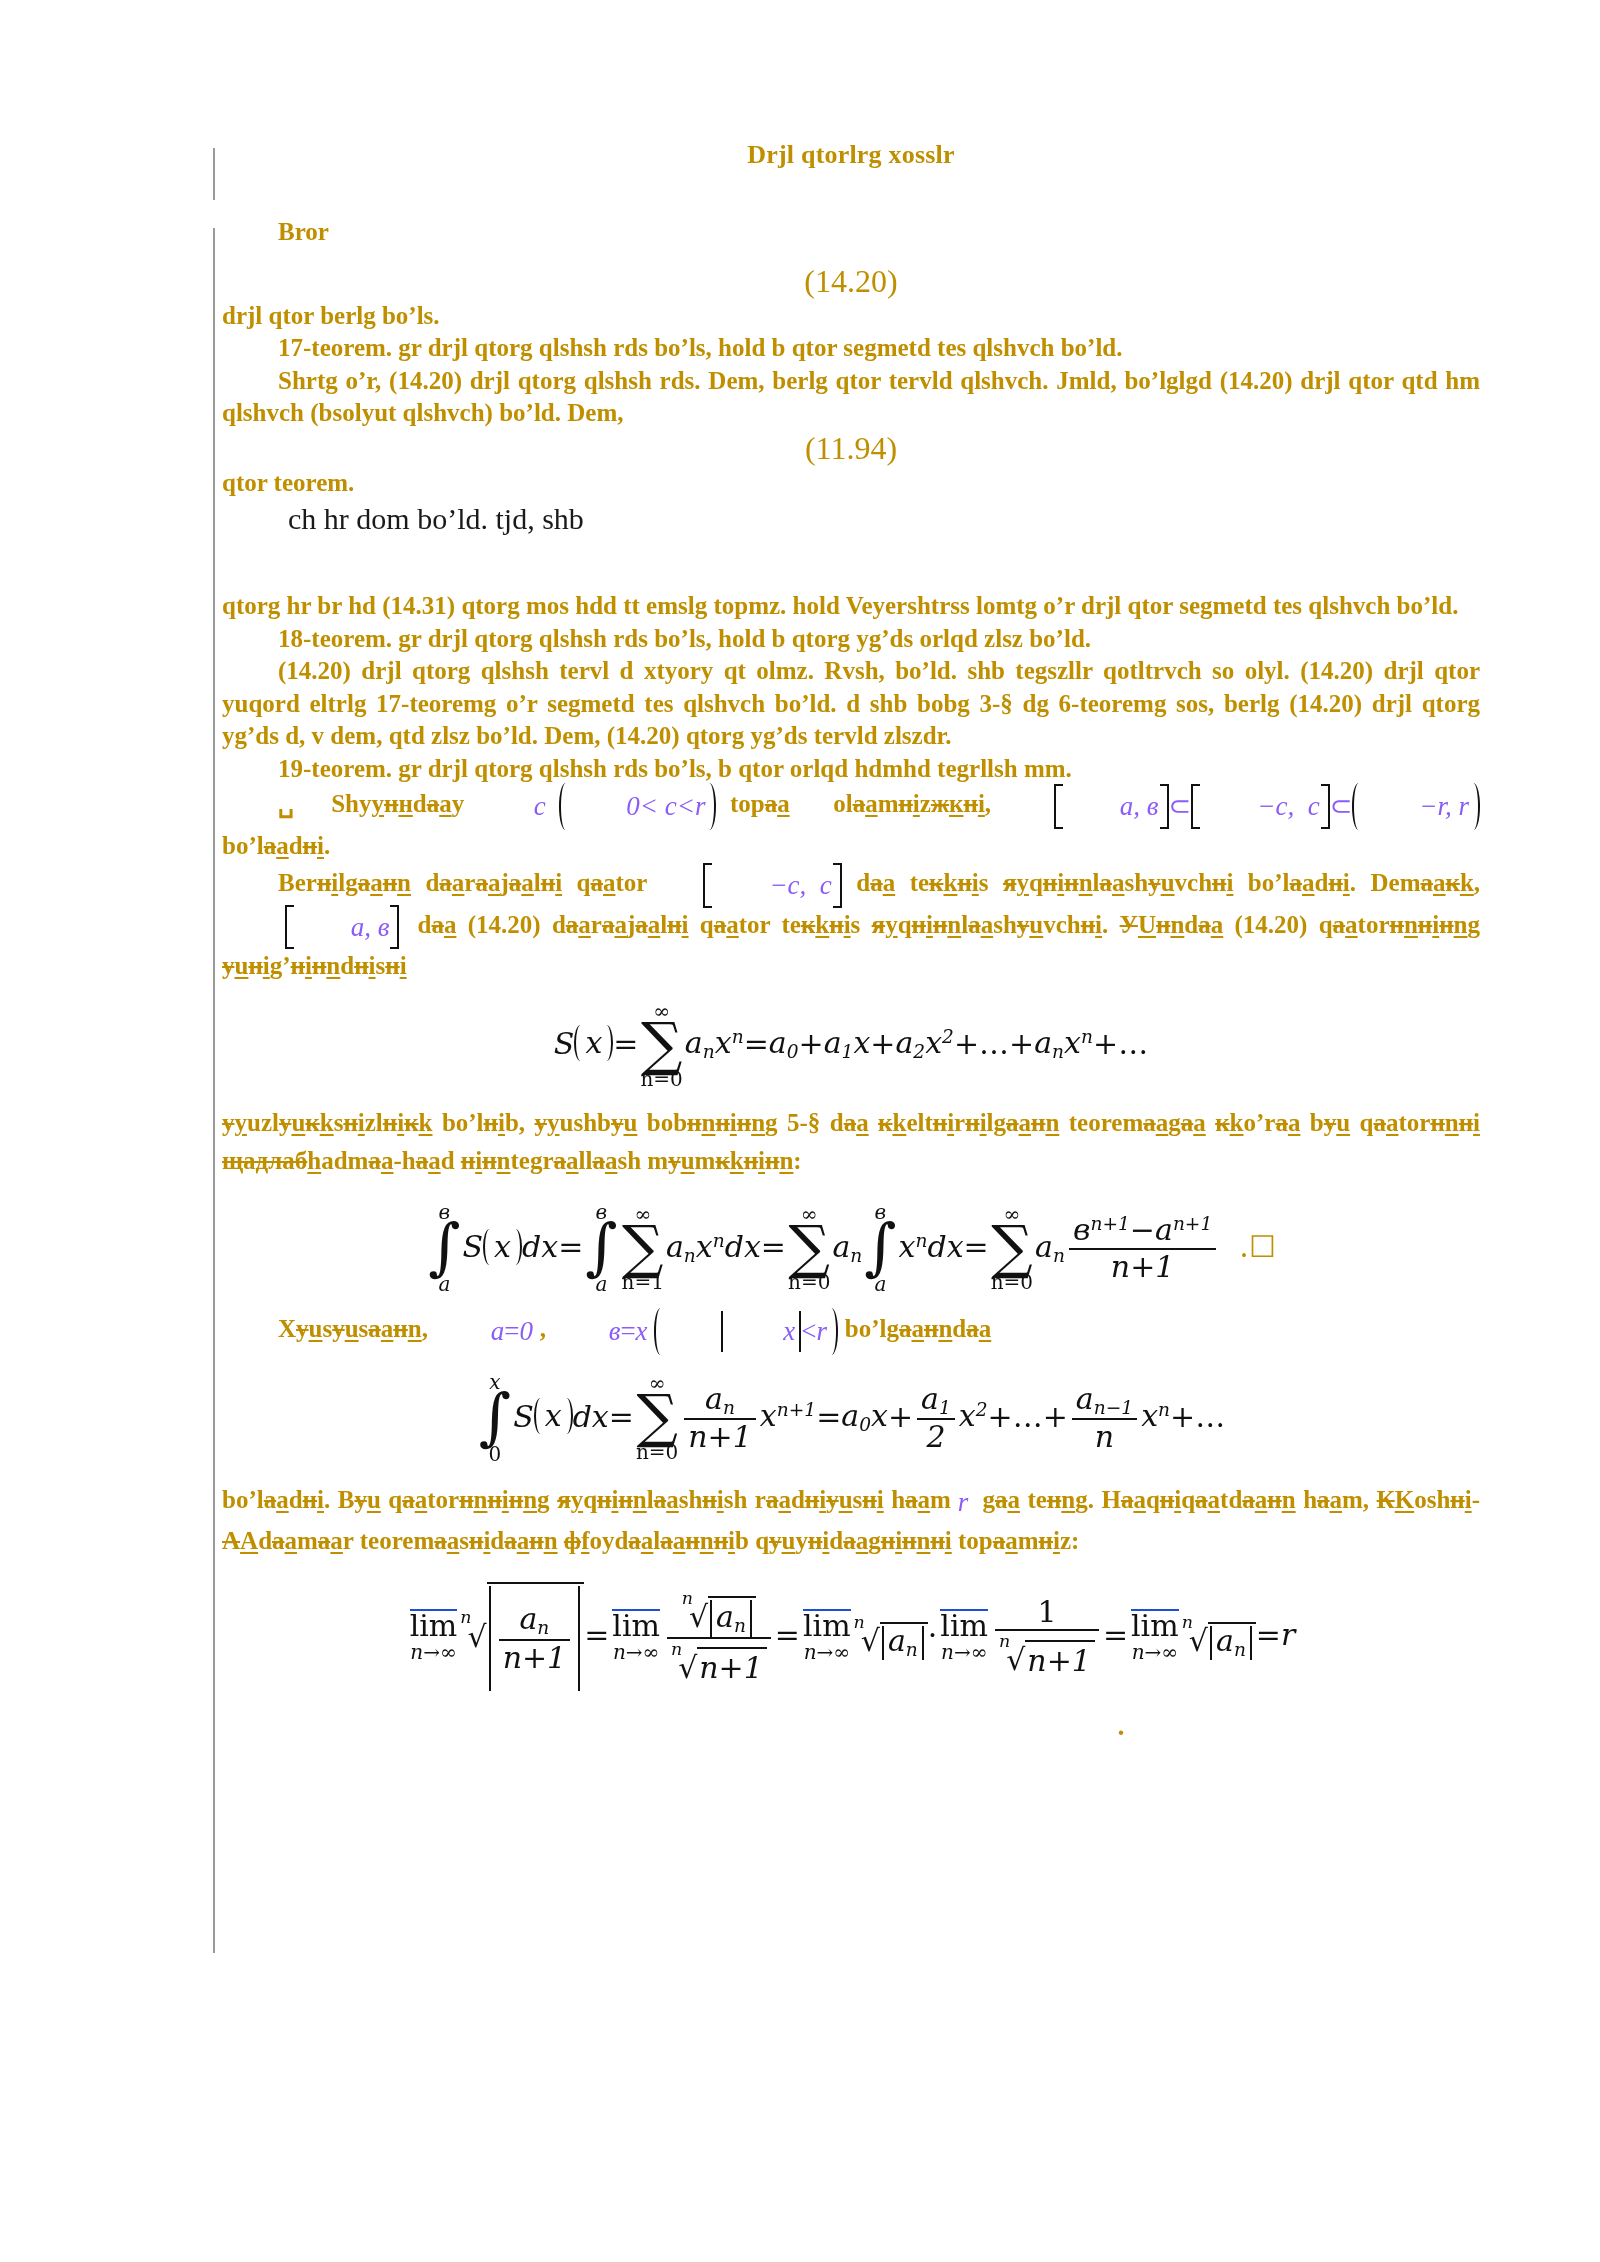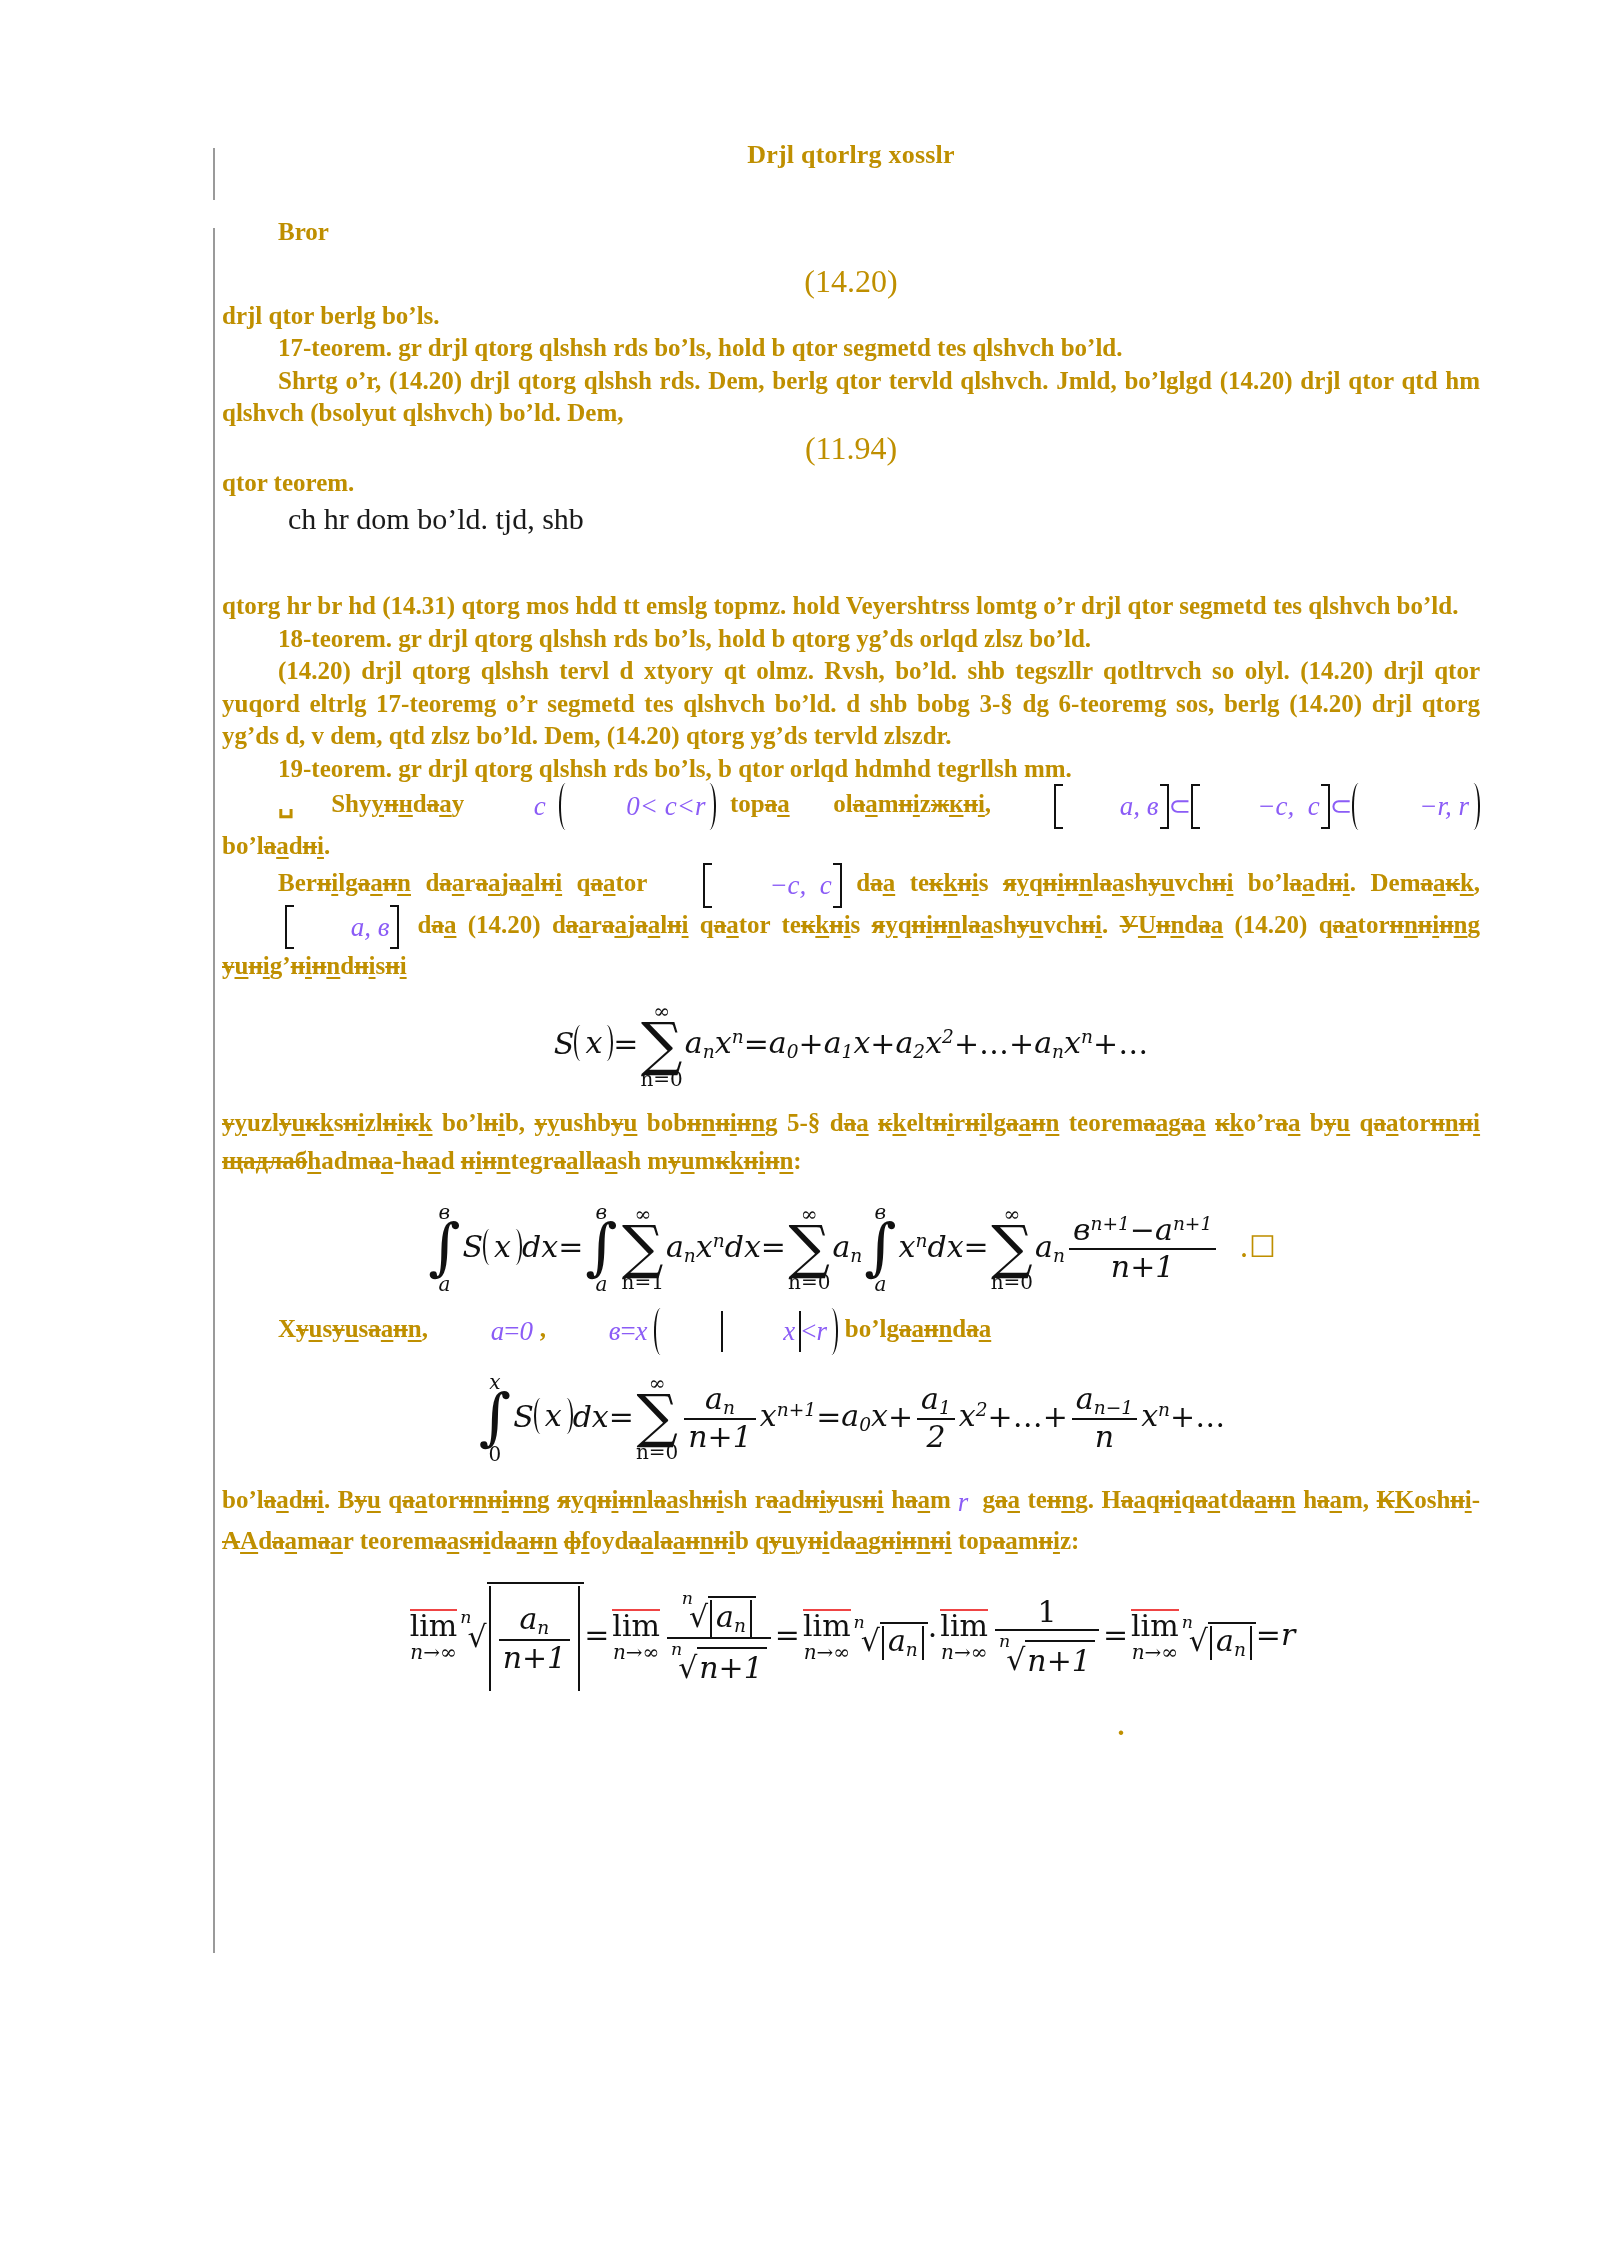--- a/index.html
+++ b/index.html
@@ -109,21 +109,21 @@
   .frac > .den { display:block; padding:0 4px; line-height:1.15; }
 
   
   .oper { display:inline-block; vertical-align:middle; text-align:center; font-style:normal; margin:0 2px; }
   .oper > .top { display:block; font-size:20px; line-height:1; font-style:italic; }
   .oper > .sym { display:block; font-size:58px; line-height:0.82; font-style:normal; }
   .oper > .bot { display:block; font-size:20px; line-height:1.1; font-style:italic; }
   .intg > .sym { font-size:62px; }
 
   .limop { display:inline-block; vertical-align:middle; text-align:center; margin:0 3px; }
-  .limop > .lt { display:block; font-style:normal; font-size:30px; line-height:0.95; border-top:2px solid #ef4444; padding-top:1px; }
+  .limop > .lt { display:block; font-style:normal; font-size:30px; line-height:0.95; border-top:2px solid #1d4ed8; padding-top:1px; }
   .limop > .lb { display:block; font-size:20px; font-style:italic; line-height:1.2; }
 
   sub { font-size:0.62em; vertical-align:-0.28em; }
   sup { font-size:0.62em; vertical-align:0.52em; }
 
   
   .rad { display:inline-block; vertical-align:middle; white-space:nowrap; }
   .rad > .idx { font-size:0.58em; vertical-align:1.35em; font-style:italic; margin-right:-4px; }
   .rad > .sign { font-size:1.0em; font-style:normal; }
   .rad > .body { border-top:2px solid #111; padding:2px 4px 0 2px; display:inline-block; }

